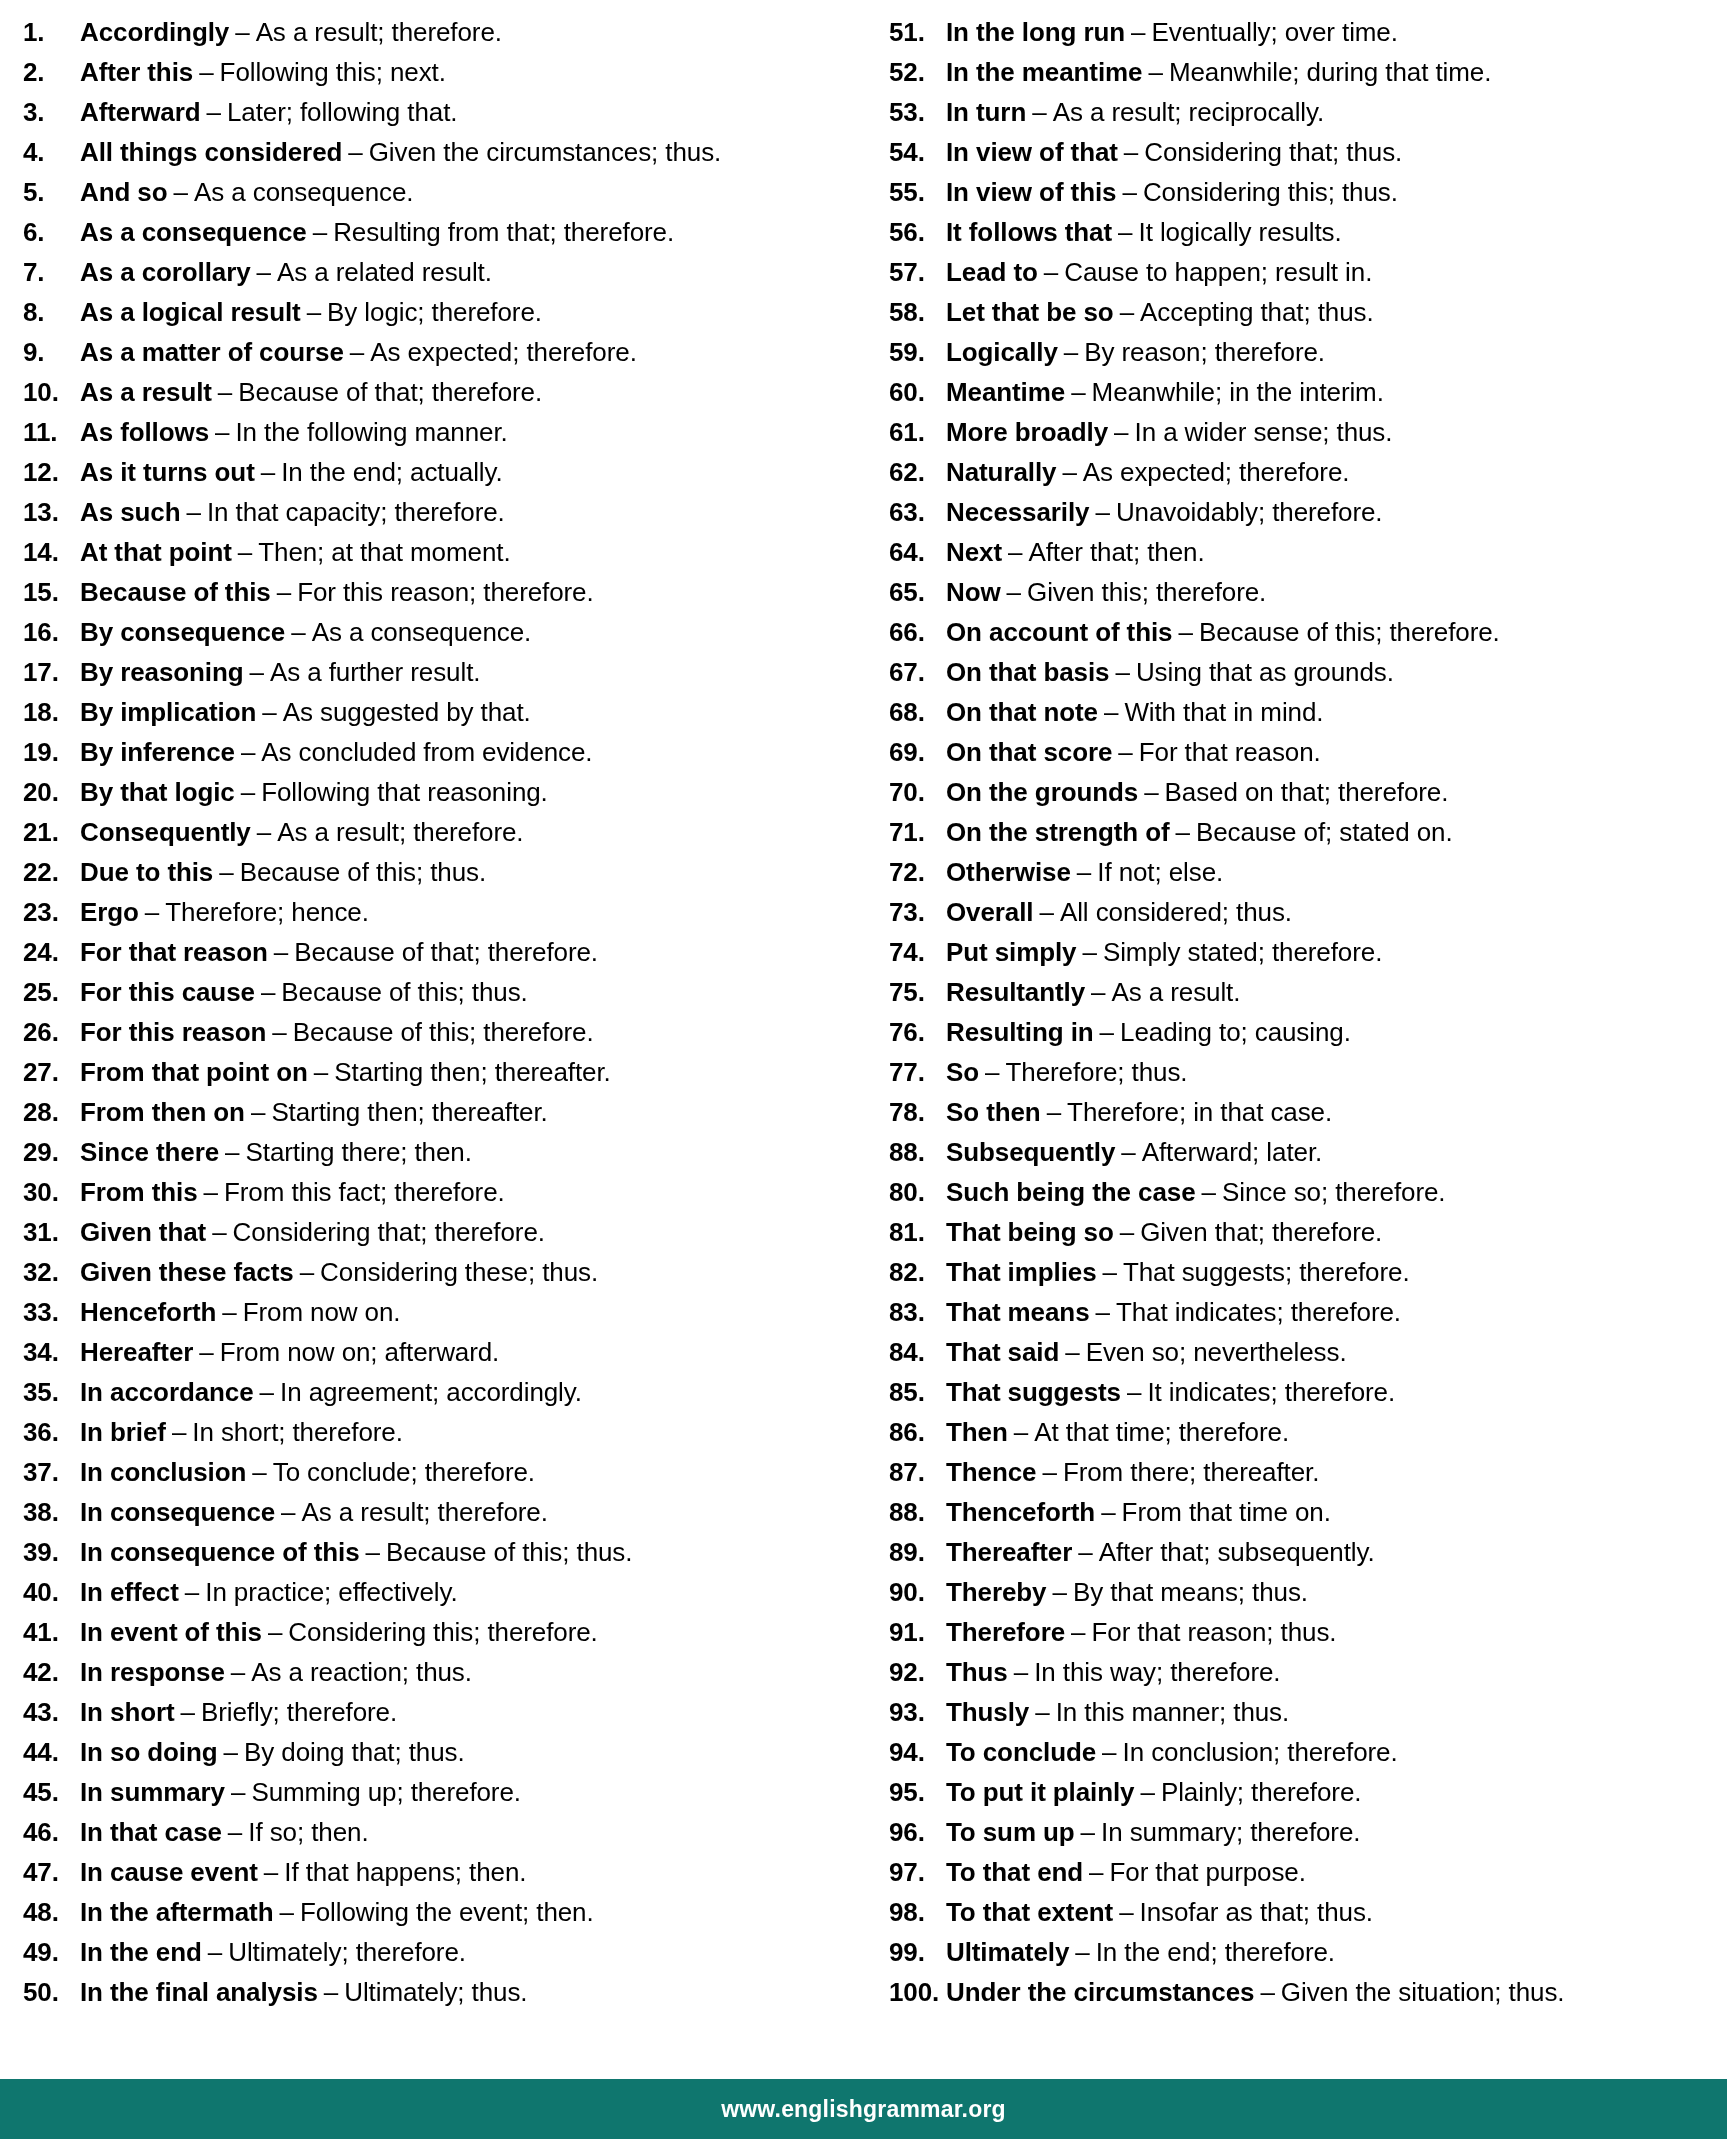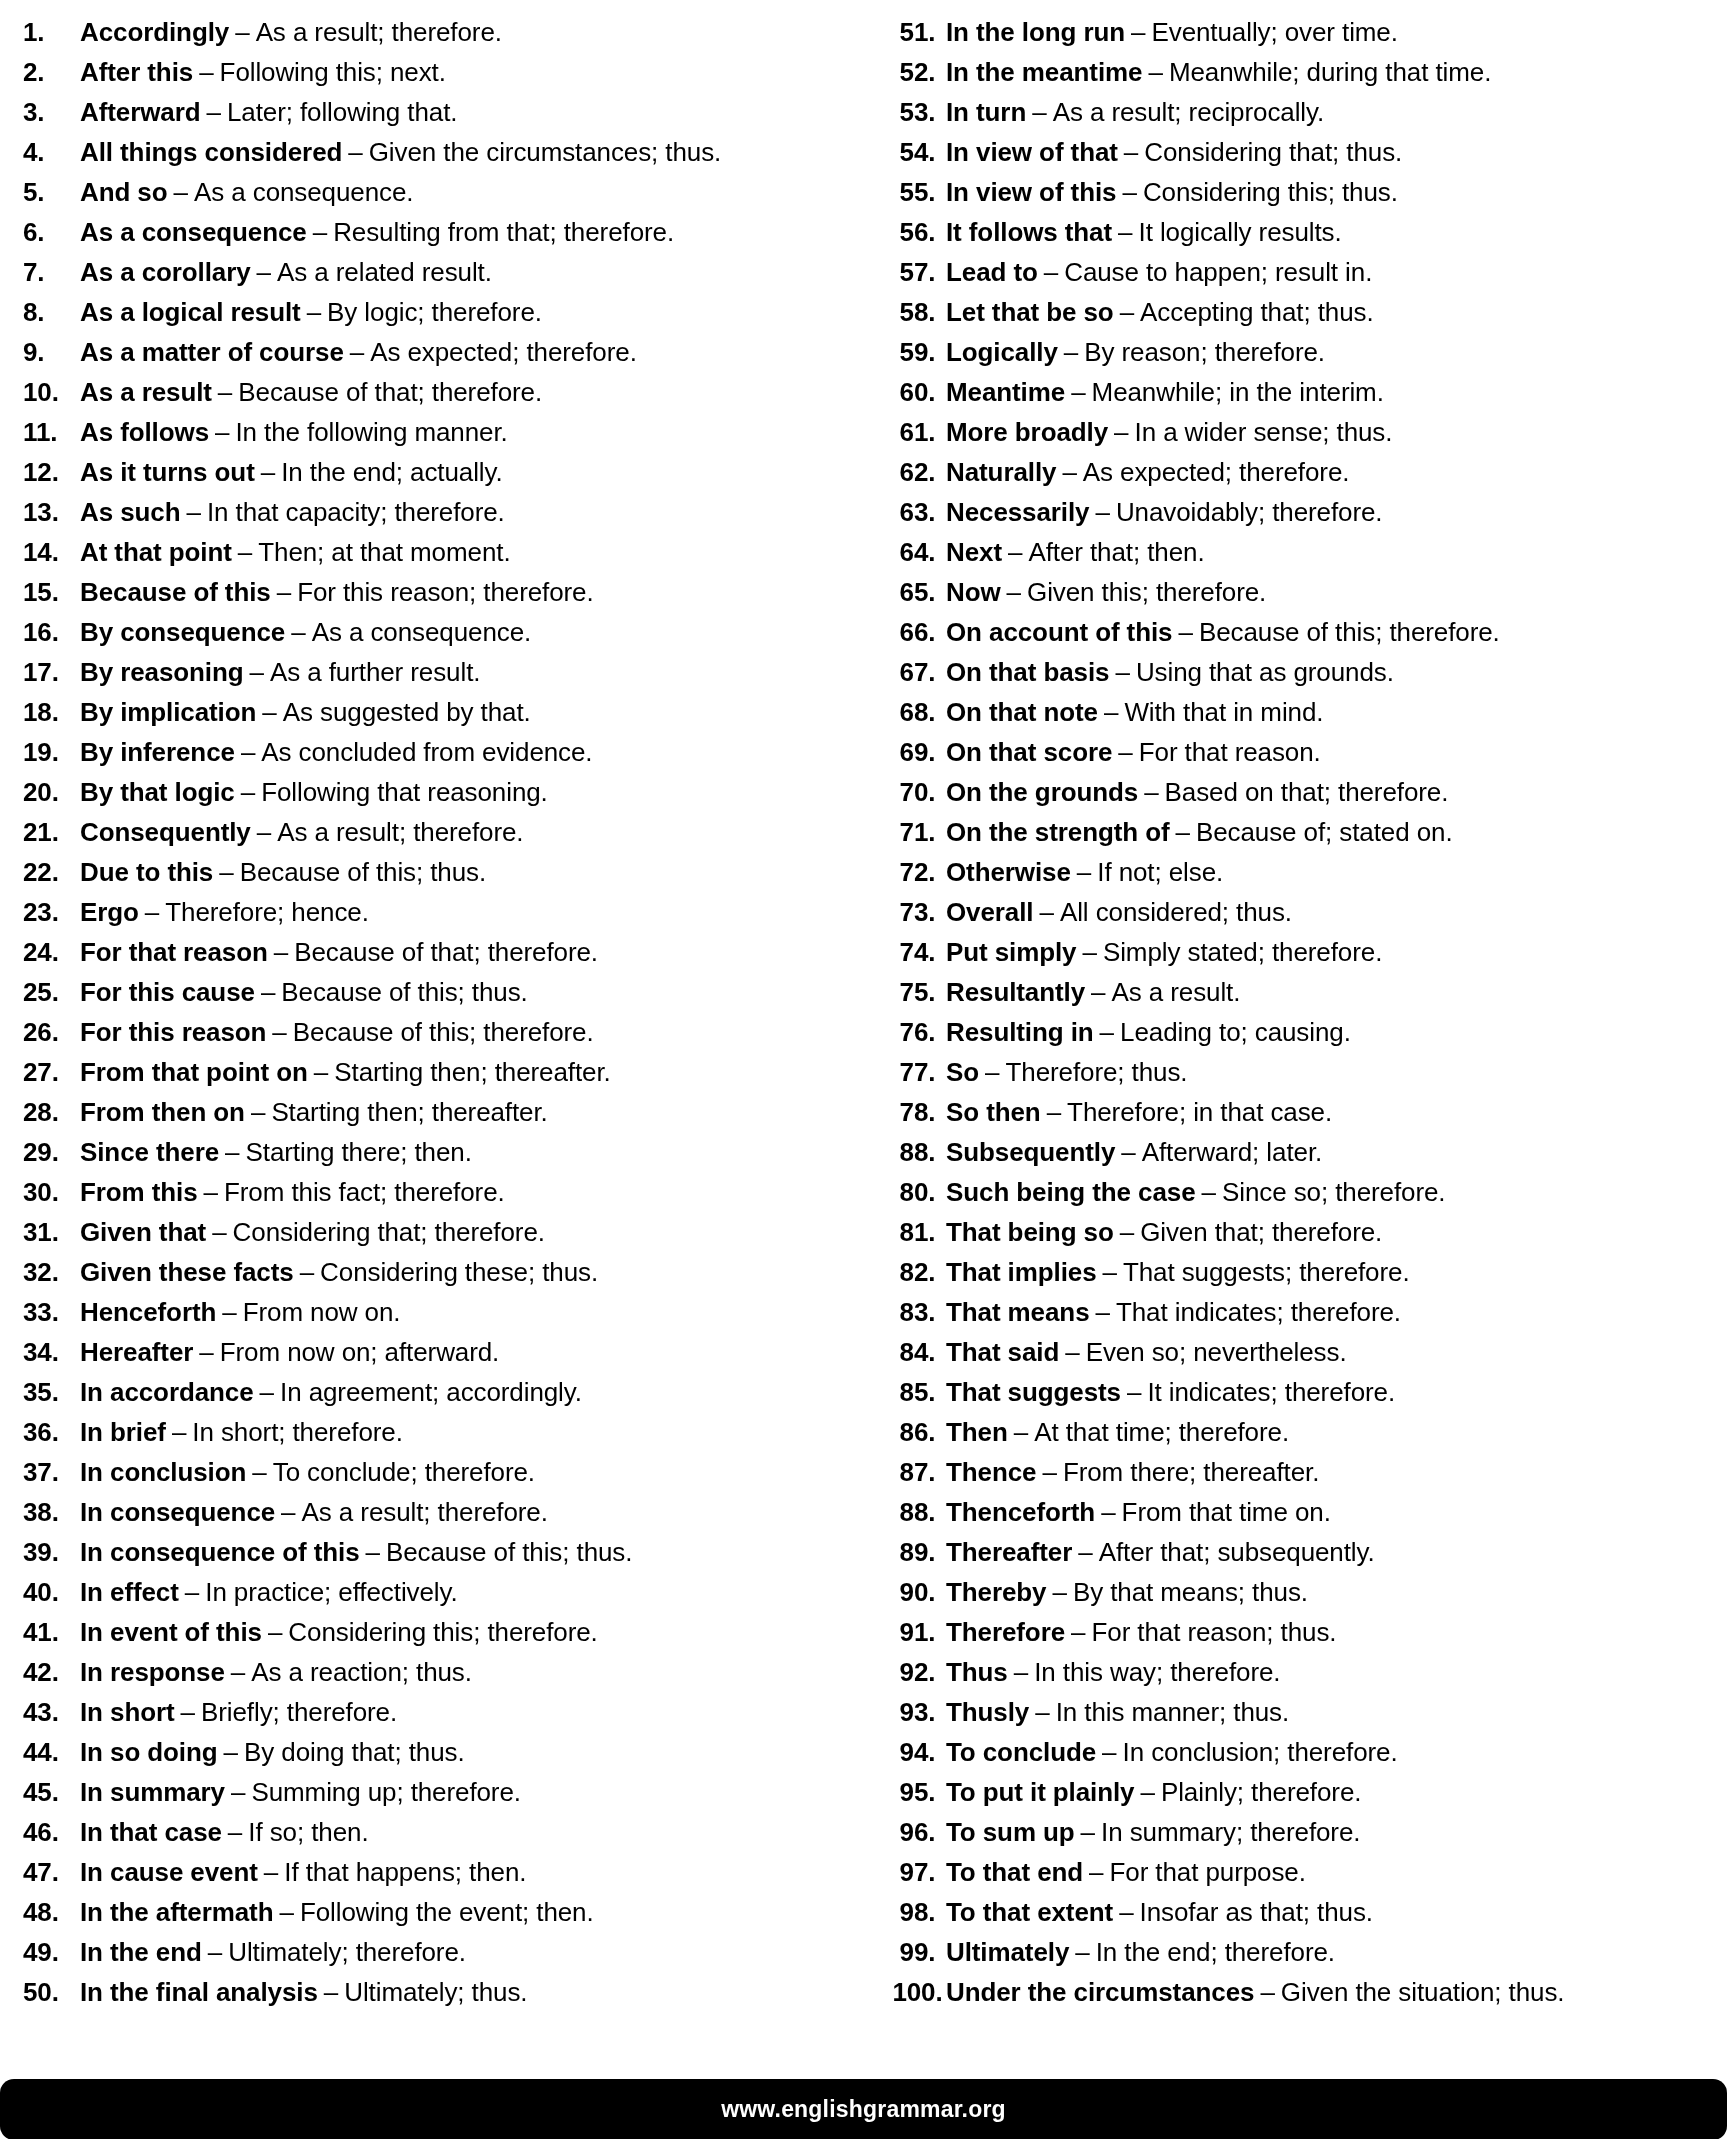--- a/index.html
+++ b/index.html
@@ -33,21 +33,21 @@
     flex-direction: row;
     align-items: flex-start;
   }
   .column {
     width: 863px;
     box-sizing: border-box;
     display: flex;
     flex-direction: column;
   }
   .column.left  { padding-left: 23px; padding-right: 12px; }
-  .column.right { padding-left: 26px; padding-right: 6.8px; text-align: center; }
+  .column.right { padding-left: 26px; padding-right: 6.8px; }
 
   .list-item {
     display: flex;
     flex-direction: row;
     align-items: baseline;
     height: 40px;
     line-height: 40px;
     white-space: nowrap;
     overflow: hidden;
   }
@@ -703,18 +703,18 @@
         </div>
         <div class="list-item">
           <span class="item-num wide3">100.</span>
           <span class="item-term">Under the circumstances</span>
           <span class="item-dash">–</span>
           <span class="item-def">Given the situation; thus.</span>
         </div>
       </div>
   </div>
 
-  <div id="footer-bar" style="background: #000000; border-radius: 14px;">
+  <div id="footer-bar" style="background: #0f766e;">
     <span id="footer-text" style="color: rgb(255, 255, 255);">www.englishgrammar.org</span>
   </div>
 
 </div>
 
 
 </body></html>

